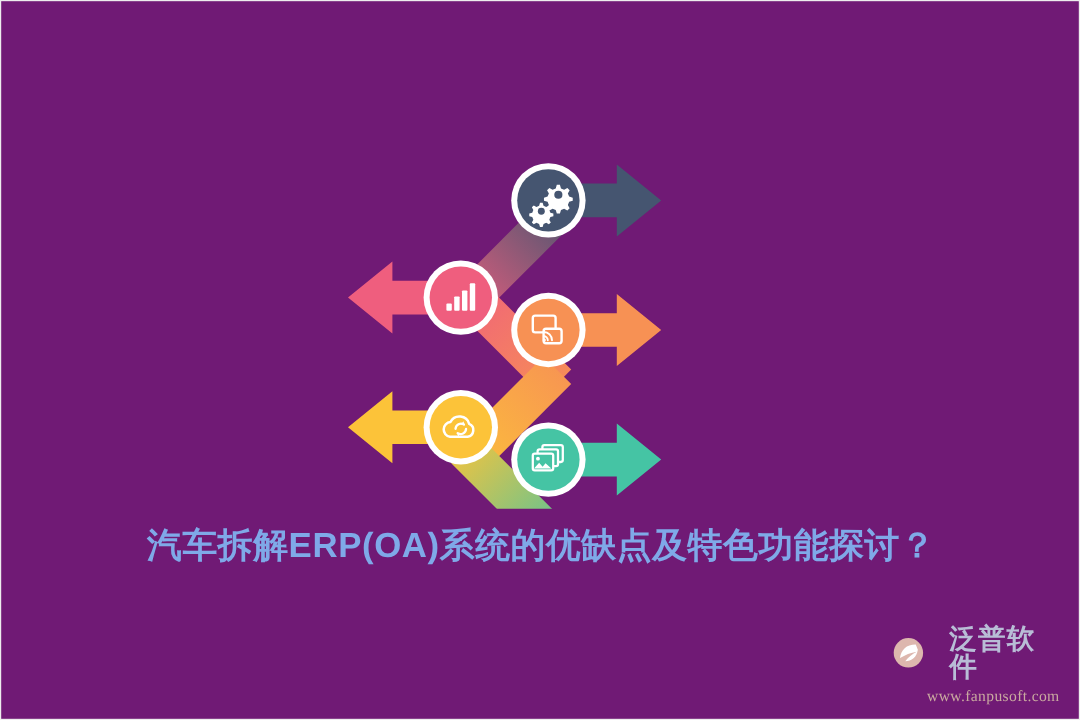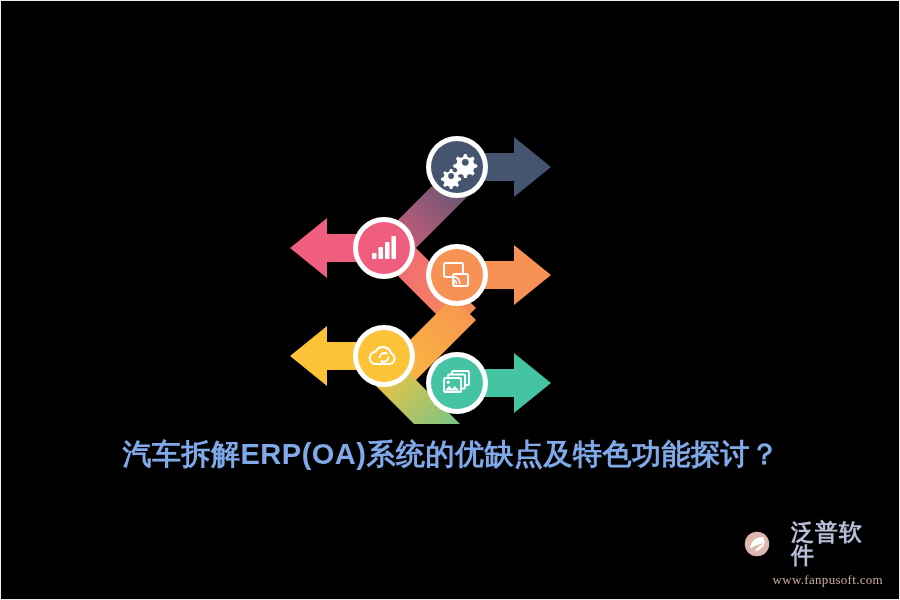--- a/index.html
+++ b/index.html
@@ -10,21 +10,21 @@
     width: 900px;
     height: 600px;
     background: #ffffff;
     font-family: "Liberation Sans", sans-serif;
     overflow: hidden;
   }
   #page {
     position: relative;
     width: 900px;
     height: 600px;
-    background: #000000;
+    background: #701a75;
     border: 1px solid #ededed;
     box-sizing: border-box;
     overflow: hidden;
   }
   #infographic {
     position: absolute;
     left: 270px;
     top: 118px;
     width: 300px;
     height: 305px;

